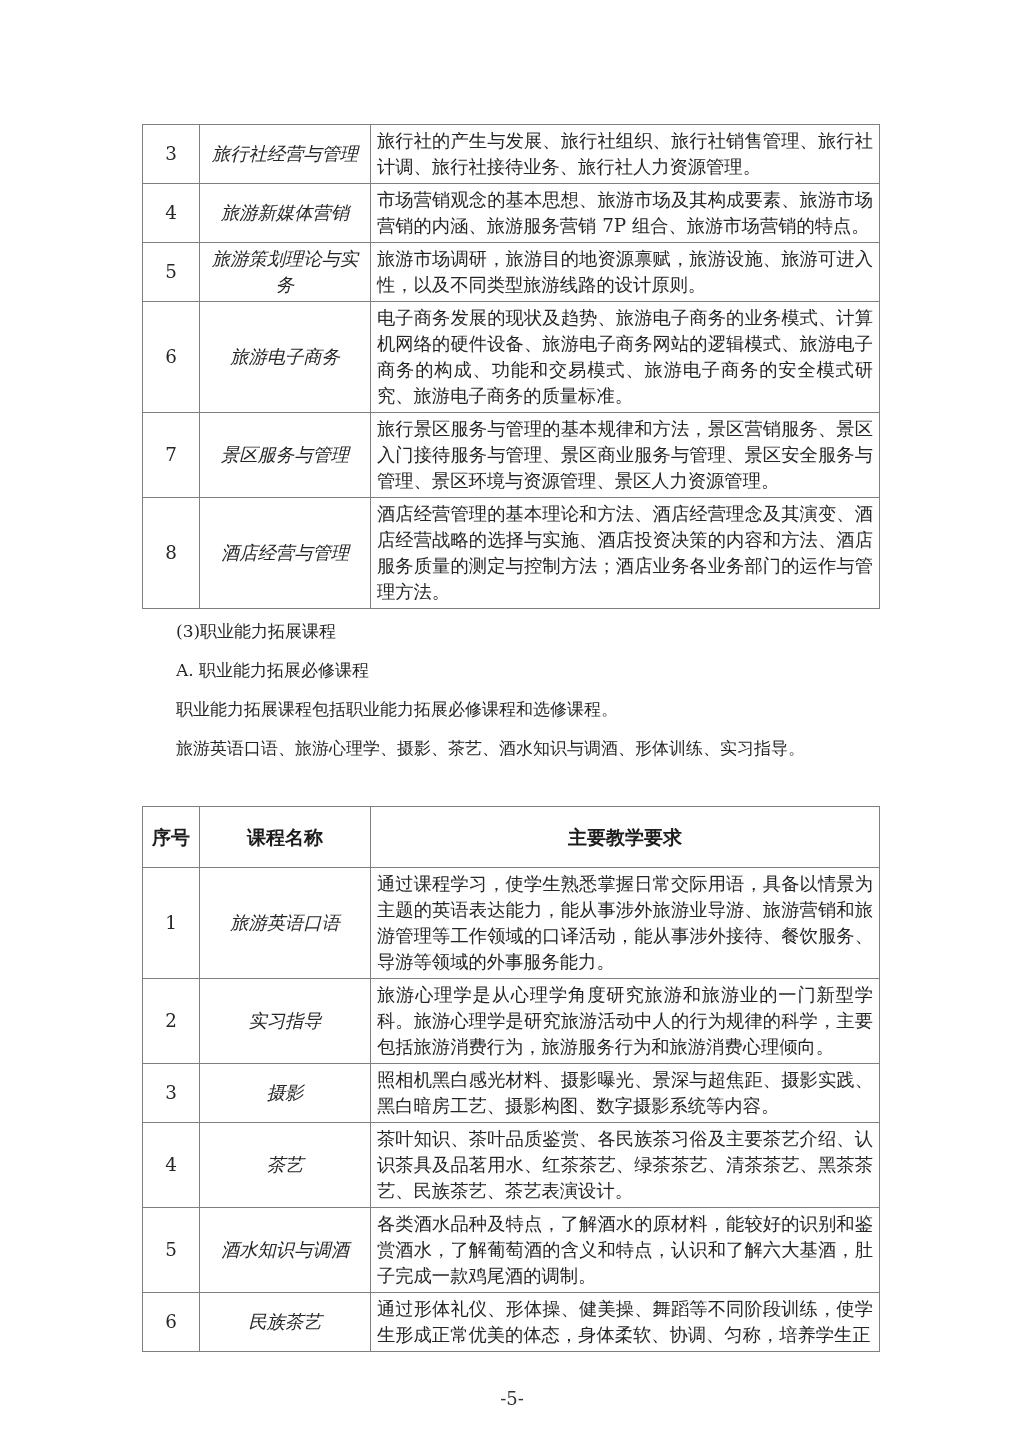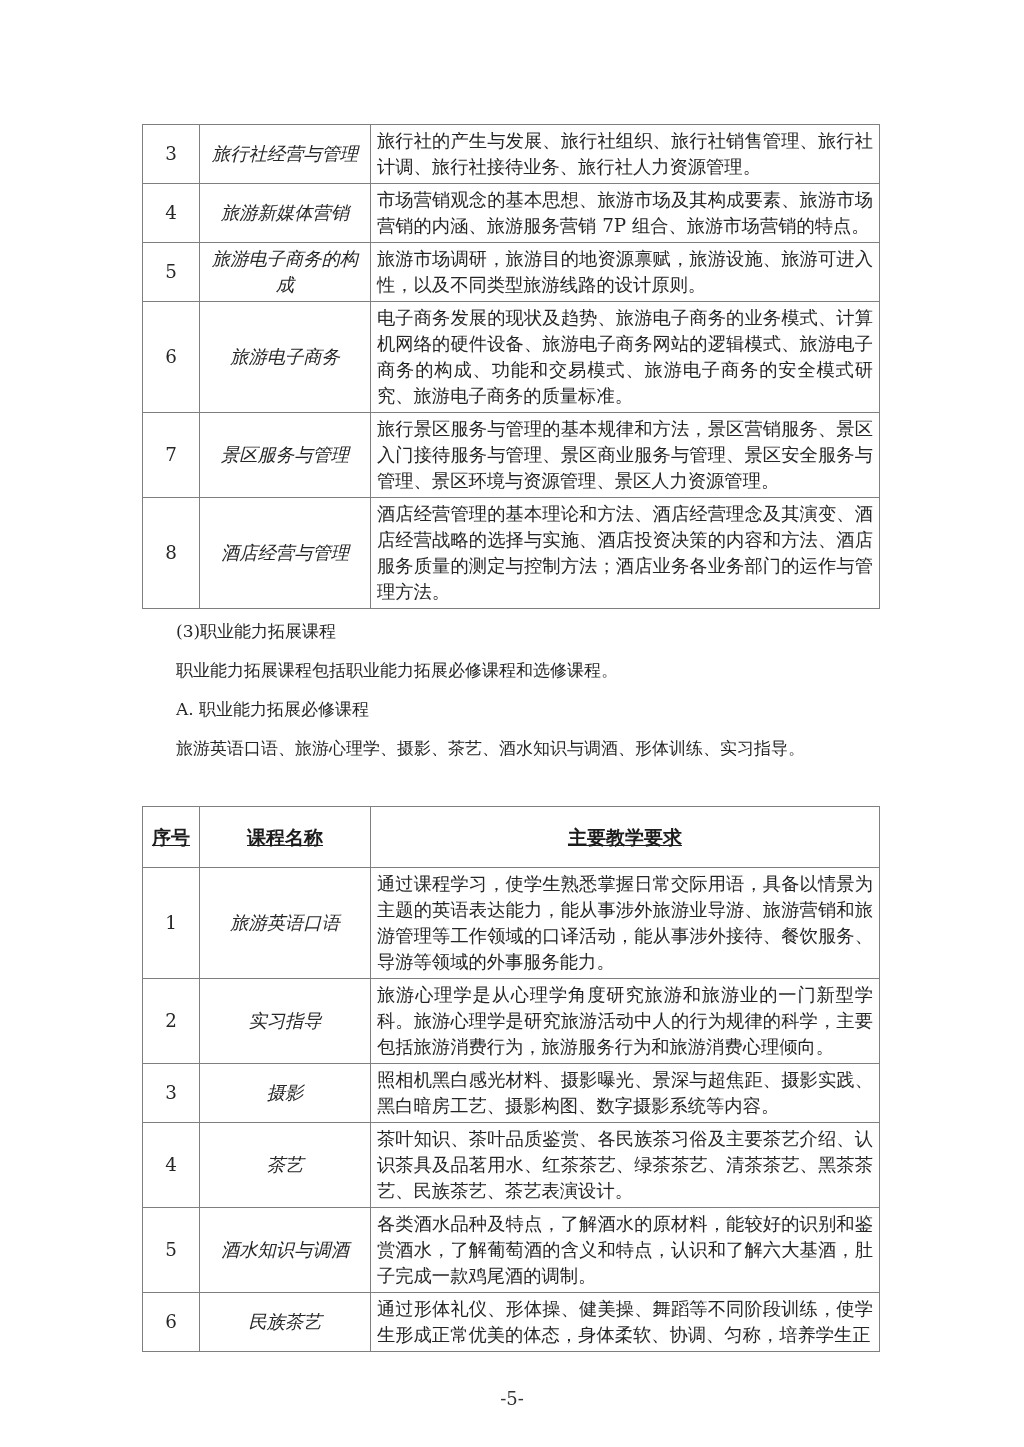--- a/index.html
+++ b/index.html
@@ -32,21 +32,20 @@
   }
   .c-no    { text-align: center; padding: 3px 2px; }
   .c-course{ text-align: center; padding: 3px 5px; font-style: italic; }
   .c-desc  { text-align: justify; padding: 3px 6px; }
   table.doc thead th {
     font-weight: bold;
     height: 58px;
     text-align: center;
     font-size: 19px;
     color: #1c1c1c;
-    text-decoration: underline;
   }
   .paras {
     margin-top: 3px;
     width: 741px;
     font-size: 17px;
     line-height: 39px;
   }
   .paras p {
     margin: 0;
     text-indent: 2em;
@@ -80,21 +79,21 @@
           <td class="c-course">旅行社经营与管理</td>
           <td class="c-desc">旅行社的产生与发展、旅行社组织、旅行社销售管理、旅行社计调、旅行社接待业务、旅行社人力资源管理。</td>
         </tr>
         <tr>
           <td class="c-no">4</td>
           <td class="c-course">旅游新媒体营销</td>
           <td class="c-desc">市场营销观念的基本思想、旅游市场及其构成要素、旅游市场营销的内涵、旅游服务营销 7P 组合、旅游市场营销的特点。</td>
         </tr>
         <tr>
           <td class="c-no">5</td>
-          <td class="c-course">旅游电子商务的构成</td>
+          <td class="c-course">旅游策划理论与实务</td>
           <td class="c-desc">旅游市场调研，旅游目的地资源禀赋，旅游设施、旅游可进入性，以及不同类型旅游线路的设计原则。</td>
         </tr>
         <tr>
           <td class="c-no">6</td>
           <td class="c-course">旅游电子商务</td>
           <td class="c-desc">电子商务发展的现状及趋势、旅游电子商务的业务模式、计算机网络的硬件设备、旅游电子商务网站的逻辑模式、旅游电子商务的构成、功能和交易模式、旅游电子商务的安全模式研究、旅游电子商务的质量标准。</td>
         </tr>
         <tr>
           <td class="c-no">7</td>
           <td class="c-course">景区服务与管理</td>
@@ -103,22 +102,22 @@
         <tr>
           <td class="c-no">8</td>
           <td class="c-course">酒店经营与管理</td>
           <td class="c-desc">酒店经营管理的基本理论和方法、酒店经营理念及其演变、酒店经营战略的选择与实施、酒店投资决策的内容和方法、酒店服务质量的测定与控制方法；酒店业务各业务部门的运作与管理方法。</td>
         </tr>
       </tbody>
   </table>
 
   <div class="paras">
     <p>(3)职业能力拓展课程</p>
+    <p>A. 职业能力拓展必修课程</p>
     <p>职业能力拓展课程包括职业能力拓展必修课程和选修课程。</p>
-    <p>A. 职业能力拓展必修课程</p>
     <p>旅游英语口语、旅游心理学、摄影、茶艺、酒水知识与调酒、形体训练、实习指导。</p>
   </div>
 
   <table class="doc" id="expansion-table">
     <colgroup>
       <col style="width:57px">
       <col style="width:171px">
       <col style="width:509px">
     </colgroup>
     <thead>

